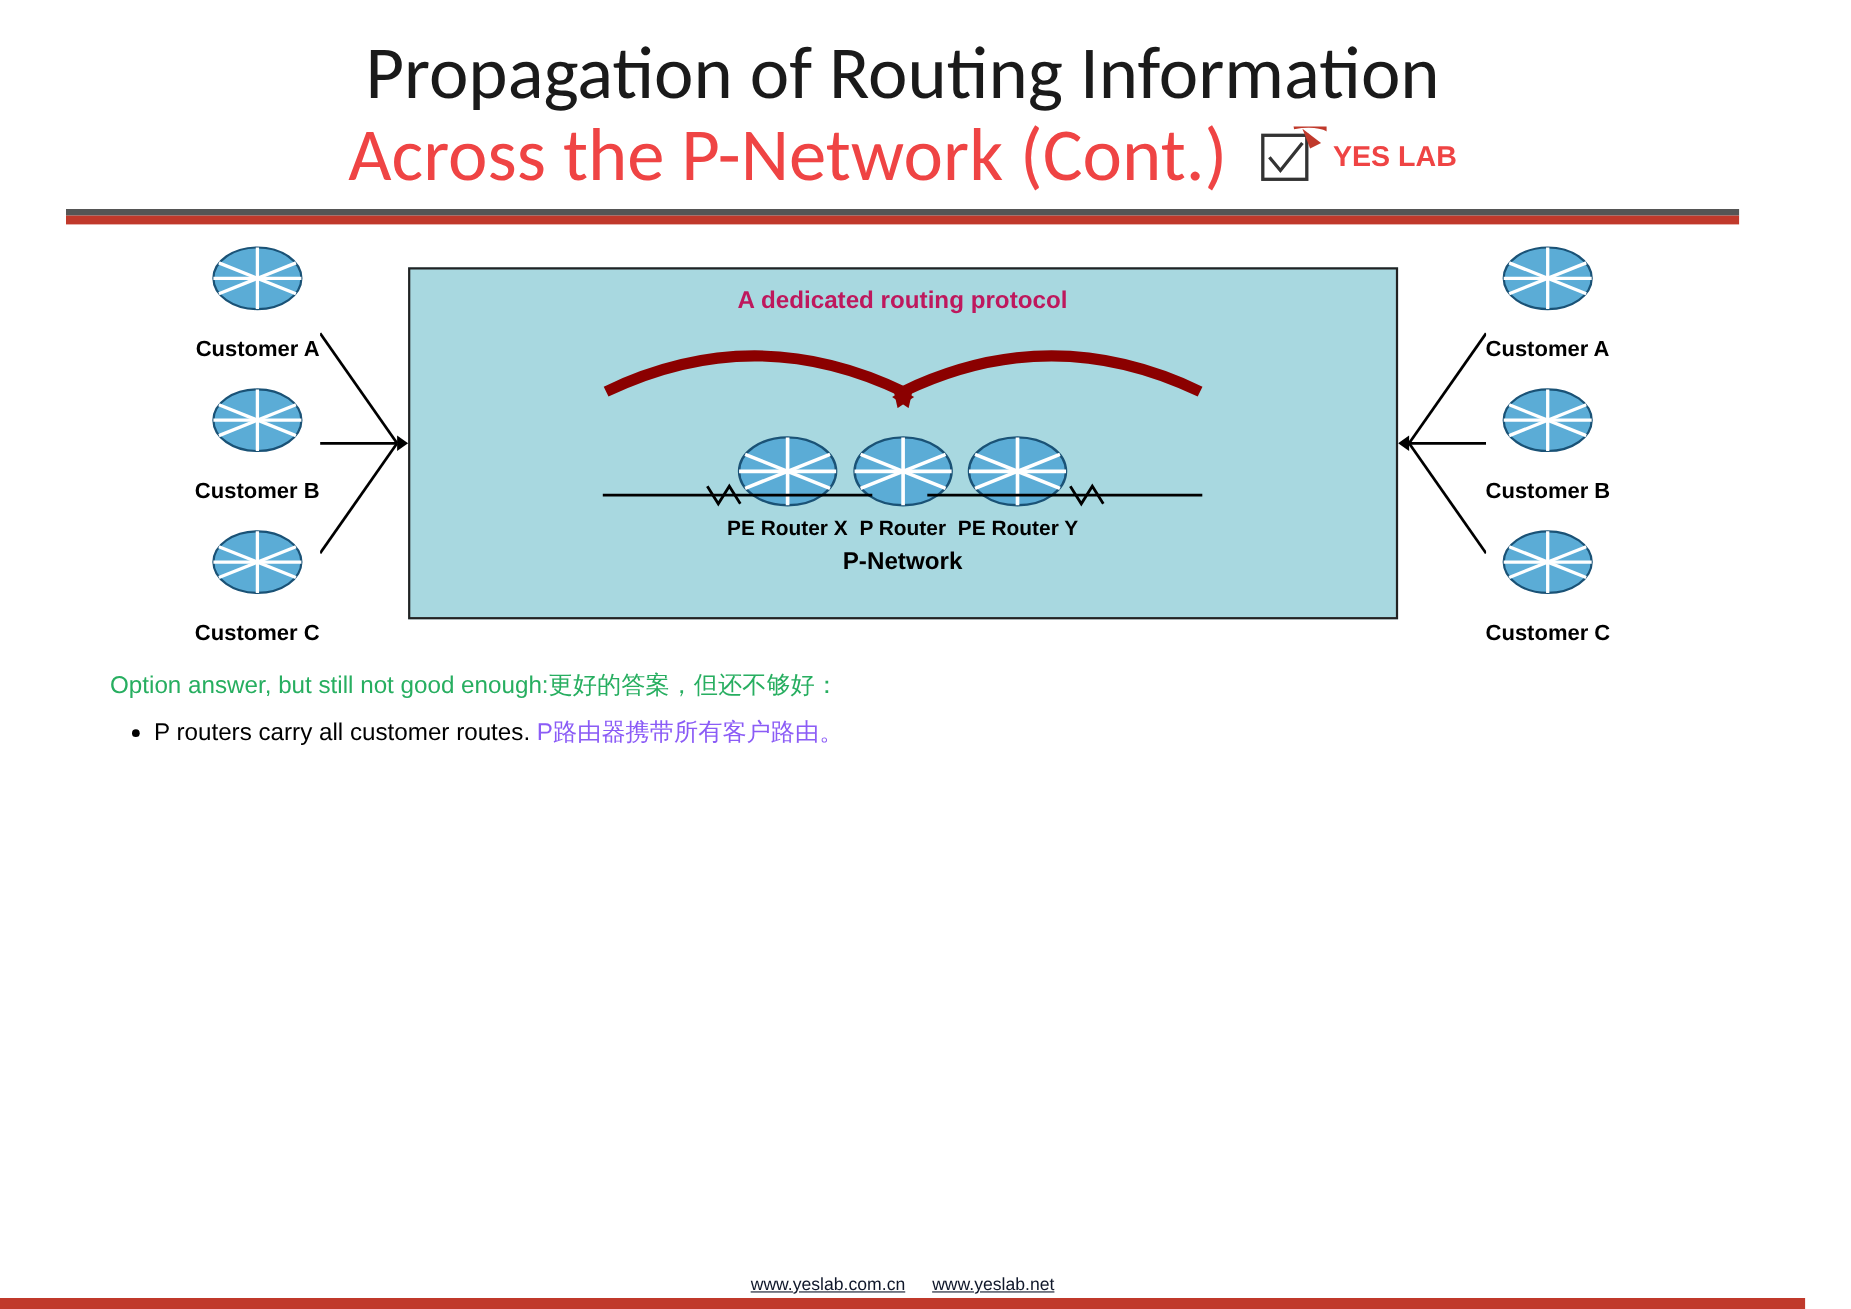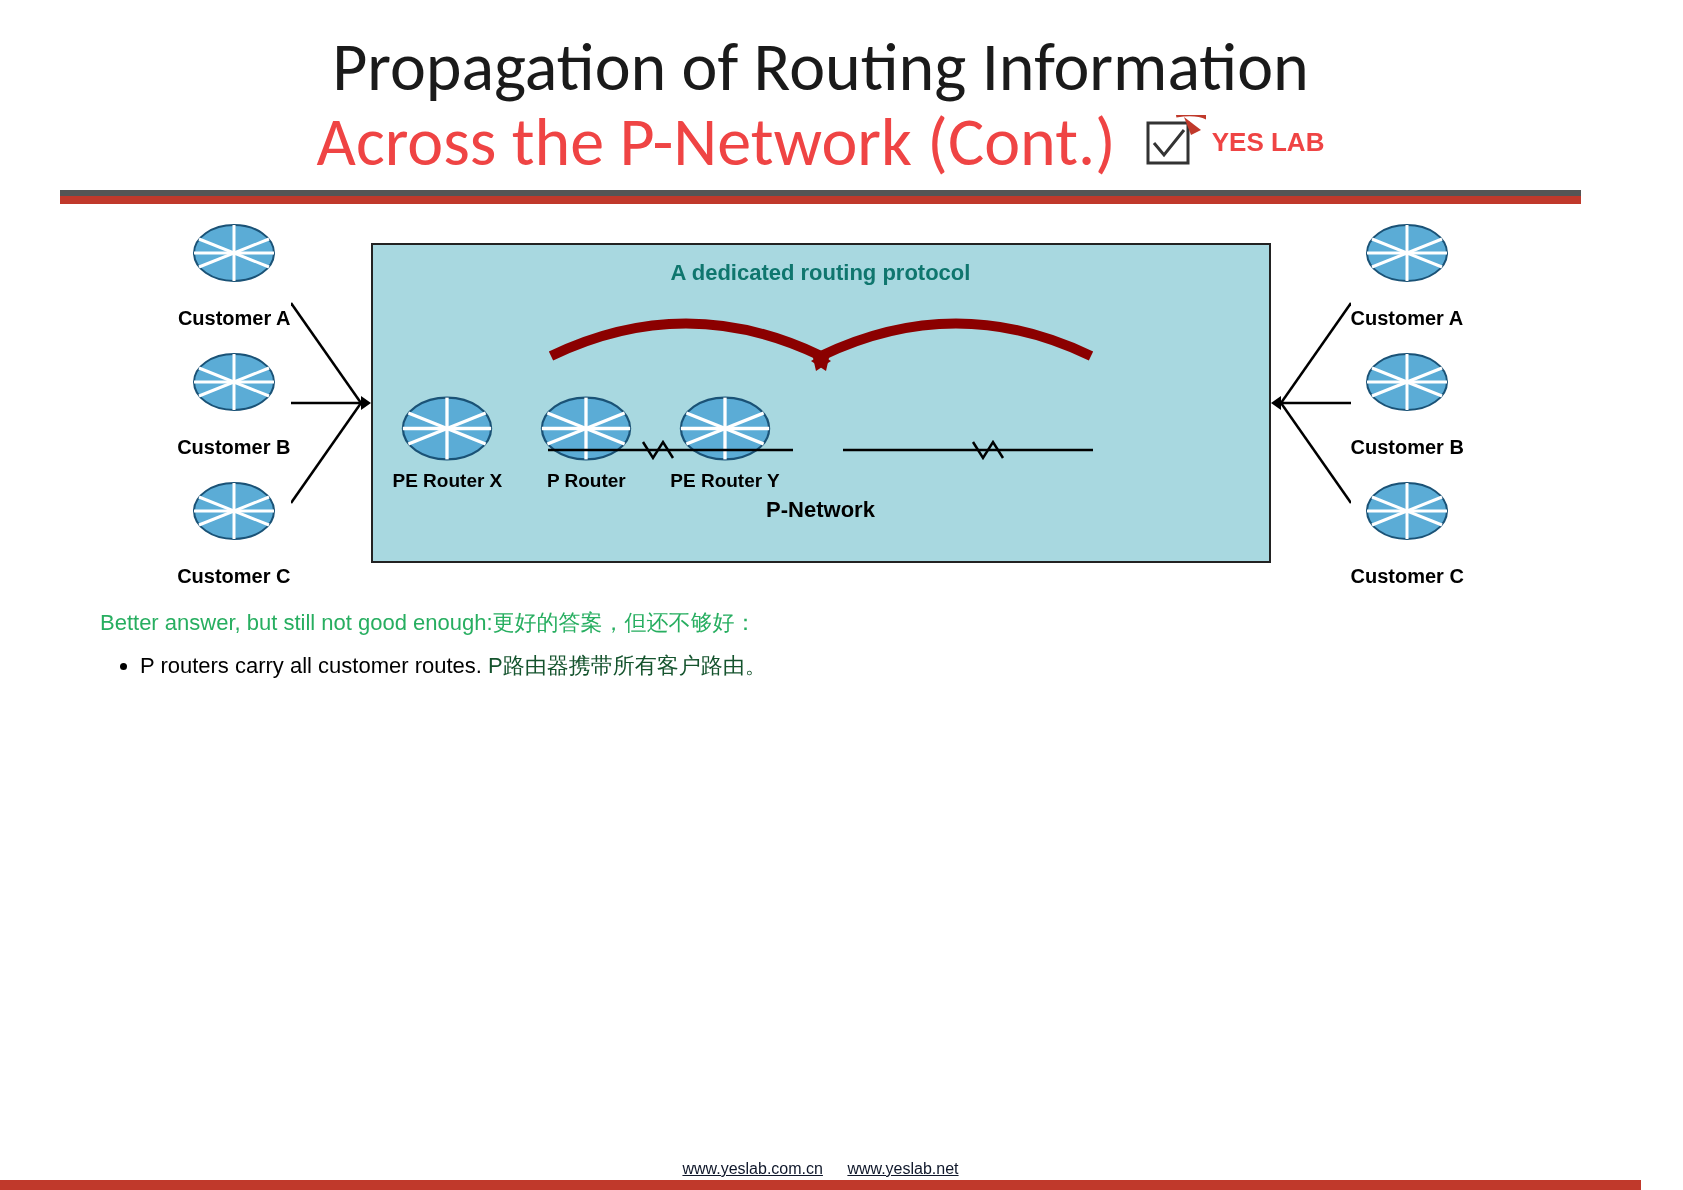--- a/index.html
+++ b/index.html
@@ -104,36 +104,35 @@
       width: 900px;
       padding: 15px 20px 20px 20px;
       position: relative;
       min-height: 320px;
     }
 
     .network-box-title {
       text-align: center;
       font-size: 22px;
       font-weight: bold;
-      color: #0f766e;
+      color: #be185d;
       margin-bottom: 5px;
     }
 
     .arrows-area {
       display: flex;
       justify-content: center;
       margin: 5px 0 10px 0;
     }
 
     .routers-row {
       display: flex;
-      justify-content: flex-start;
+      justify-content: center;
       align-items: flex-end;
       margin-top: 20px;
-      gap: 34px;
     }
 
     .router-col {
       display: flex;
       flex-direction: column;
       align-items: center;
       gap: 4px;
     }
 
     .router-col-label {
@@ -184,21 +183,21 @@
       font-family: Arial, sans-serif;
     }
     .bullet-item {
       font-size: 22px;
       margin-left: 40px;
       list-style: disc;
       font-family: Arial, sans-serif;
       line-height: 1.6;
     }
     .bullet-item .blue-text {
-      color: #14532d;
+      color: #8b5cf6;
     }
 
     .footer {
       position: absolute;
       bottom: 12px;
       left: 0;
       right: 0;
       text-align: center;
       font-size: 16px;
       color: #555;
@@ -398,21 +397,21 @@
         <div class="customer-label">Customer C</div>
       </div>
     </div>
   </div>
 
   <div class="content-area">
 
 
 
     <div class="better-answer">
-      <span>Better answer, but still not good enough:</span><span>更好的答案，但还不够好：</span>
+      <span>Option answer, but still not good enough:</span><span>更好的答案，但还不够好：</span>
     </div>
 
     <ul>
       <li class="bullet-item">
         <span>P routers carry all customer routes.</span>
         <span class="blue-text">P路由器携带所有客户路由。</span>
       </li>
     </ul>
 
   </div>

